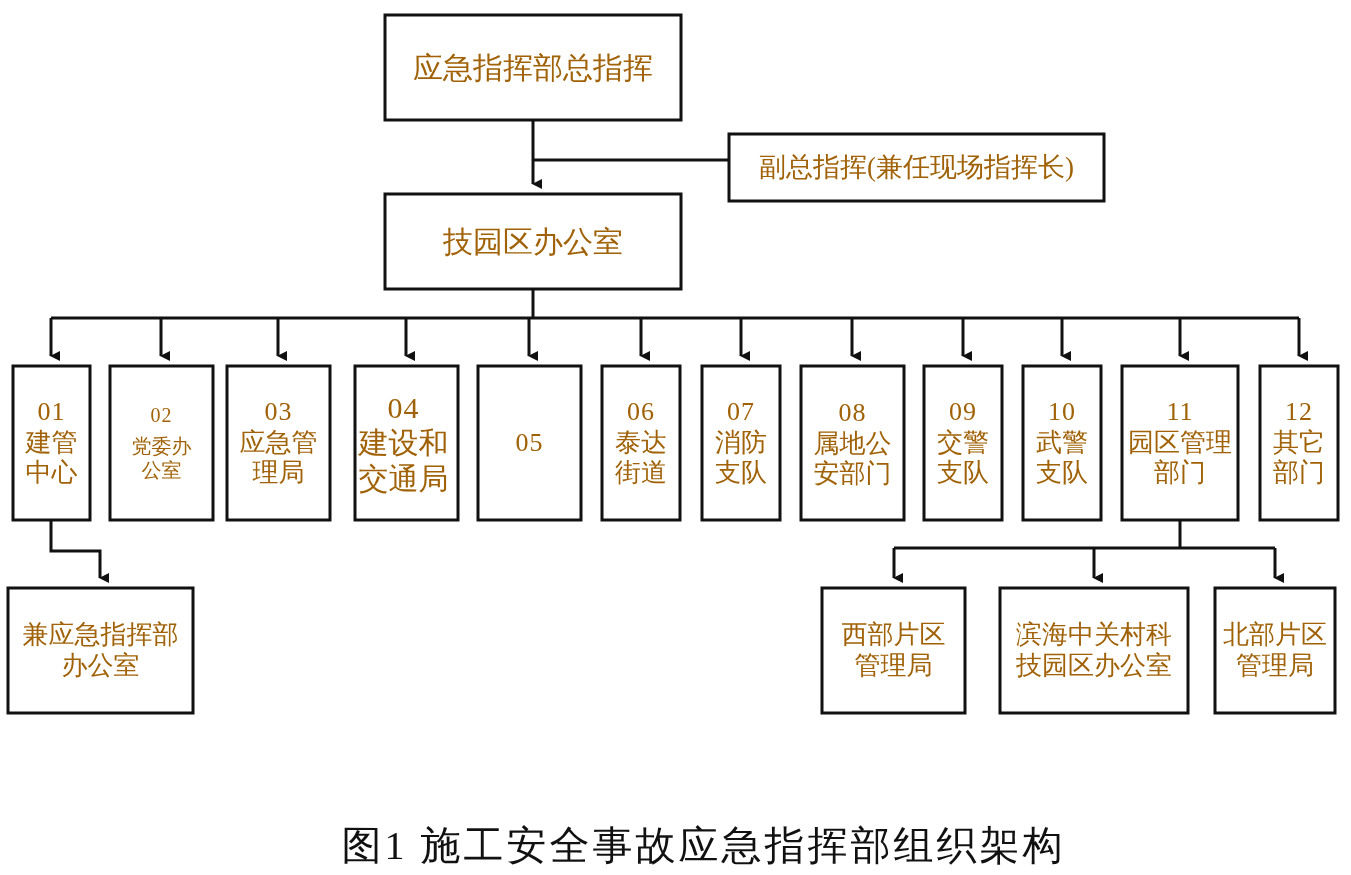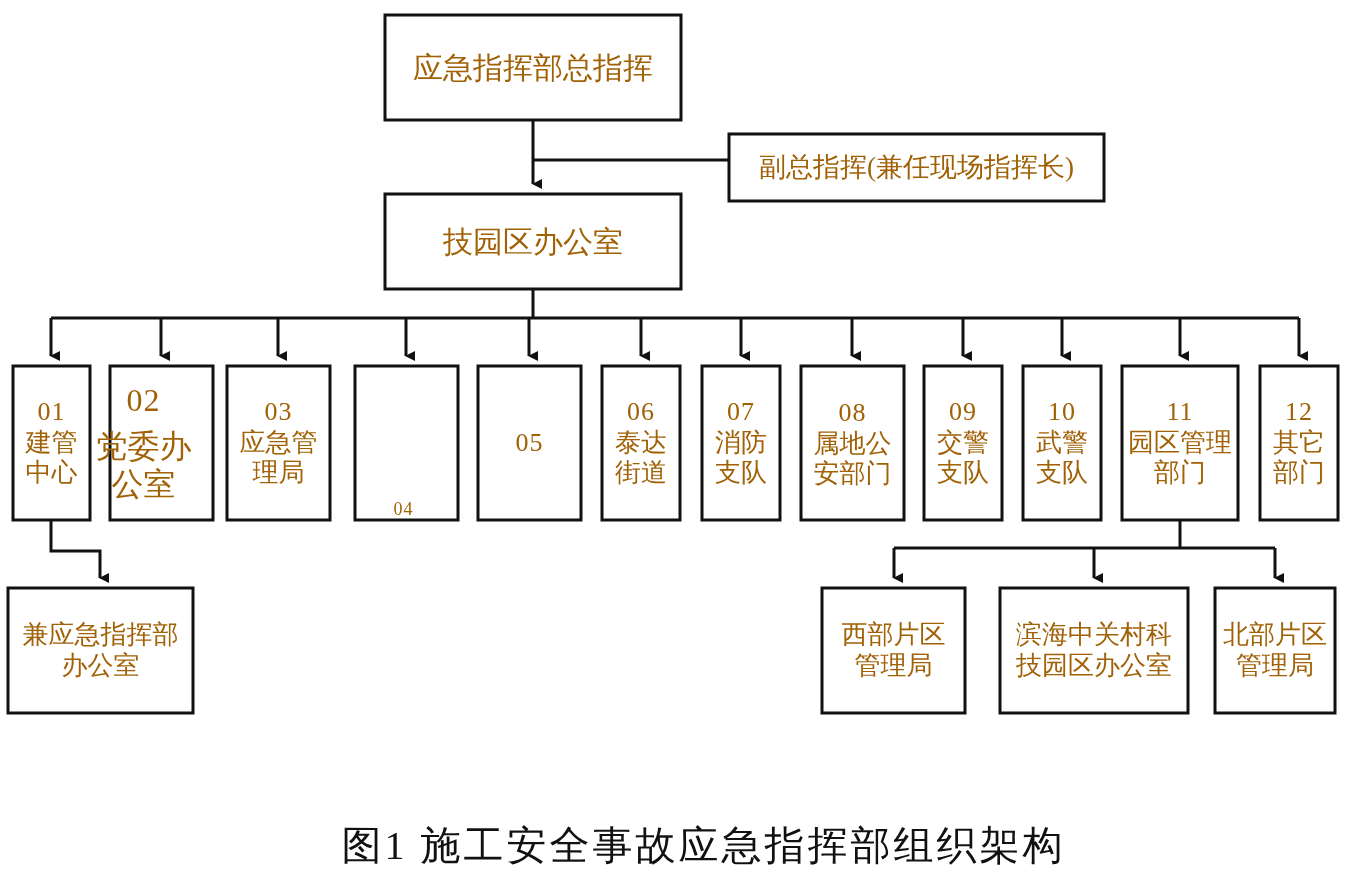--- a/index.html
+++ b/index.html
@@ -138,34 +138,36 @@
   <div class="node-label" style="left:729px; top:134px; width:375px; height:67px; font-size:27px;">副总指挥(兼任现场指挥长)</div>
 
   <div class="node-label" style="left:385px; top:194px; width:296px; height:95px; font-size:30px;">技园区办公室</div>
 
   <div class="node-label" style="left:13px; top:366px; width:77px; height:154px; font-size:26px;">
     <span class="num-line">01</span>
     <span>建管
 中心</span>
   </div>
 
-  <div class="node-label" style="left:92px; top:366px; width:103px; height:154px; font-size:32px;gap:8px;">
+  <div class="node-label" style="left:110px; top:366px; width:103px; height:154px; font-size:20px;gap:8px;">
     <span class="num-line">02</span>
     <span>党委办
 公室</span>
   </div>
 
   <div class="node-label" style="left:227px; top:366px; width:103px; height:154px; font-size:26px;">
     <span class="num-line">03</span>
     <span>应急管
 理局</span>
   </div>
 
-  <div class="node-label" style="left:355px; top:366px; width:97px; height:154px; font-size:18px;justify-content:flex-end;">
+  <div class="node-label" style="left:355px; top:366px; width:97px; height:154px; font-size:30px;">
     <span class="num-line">04</span>
+    <span>建设和
+交通局</span>
   </div>
 
   <div class="node-label" style="left:478px; top:366px; width:103px; height:154px; font-size:26px;">
     <span class="num-line">05</span>
   </div>
 
   <div class="node-label" style="left:602px; top:366px; width:78px; height:154px; font-size:26px;">
     <span class="num-line">06</span>
     <span>泰达
 街道</span>

